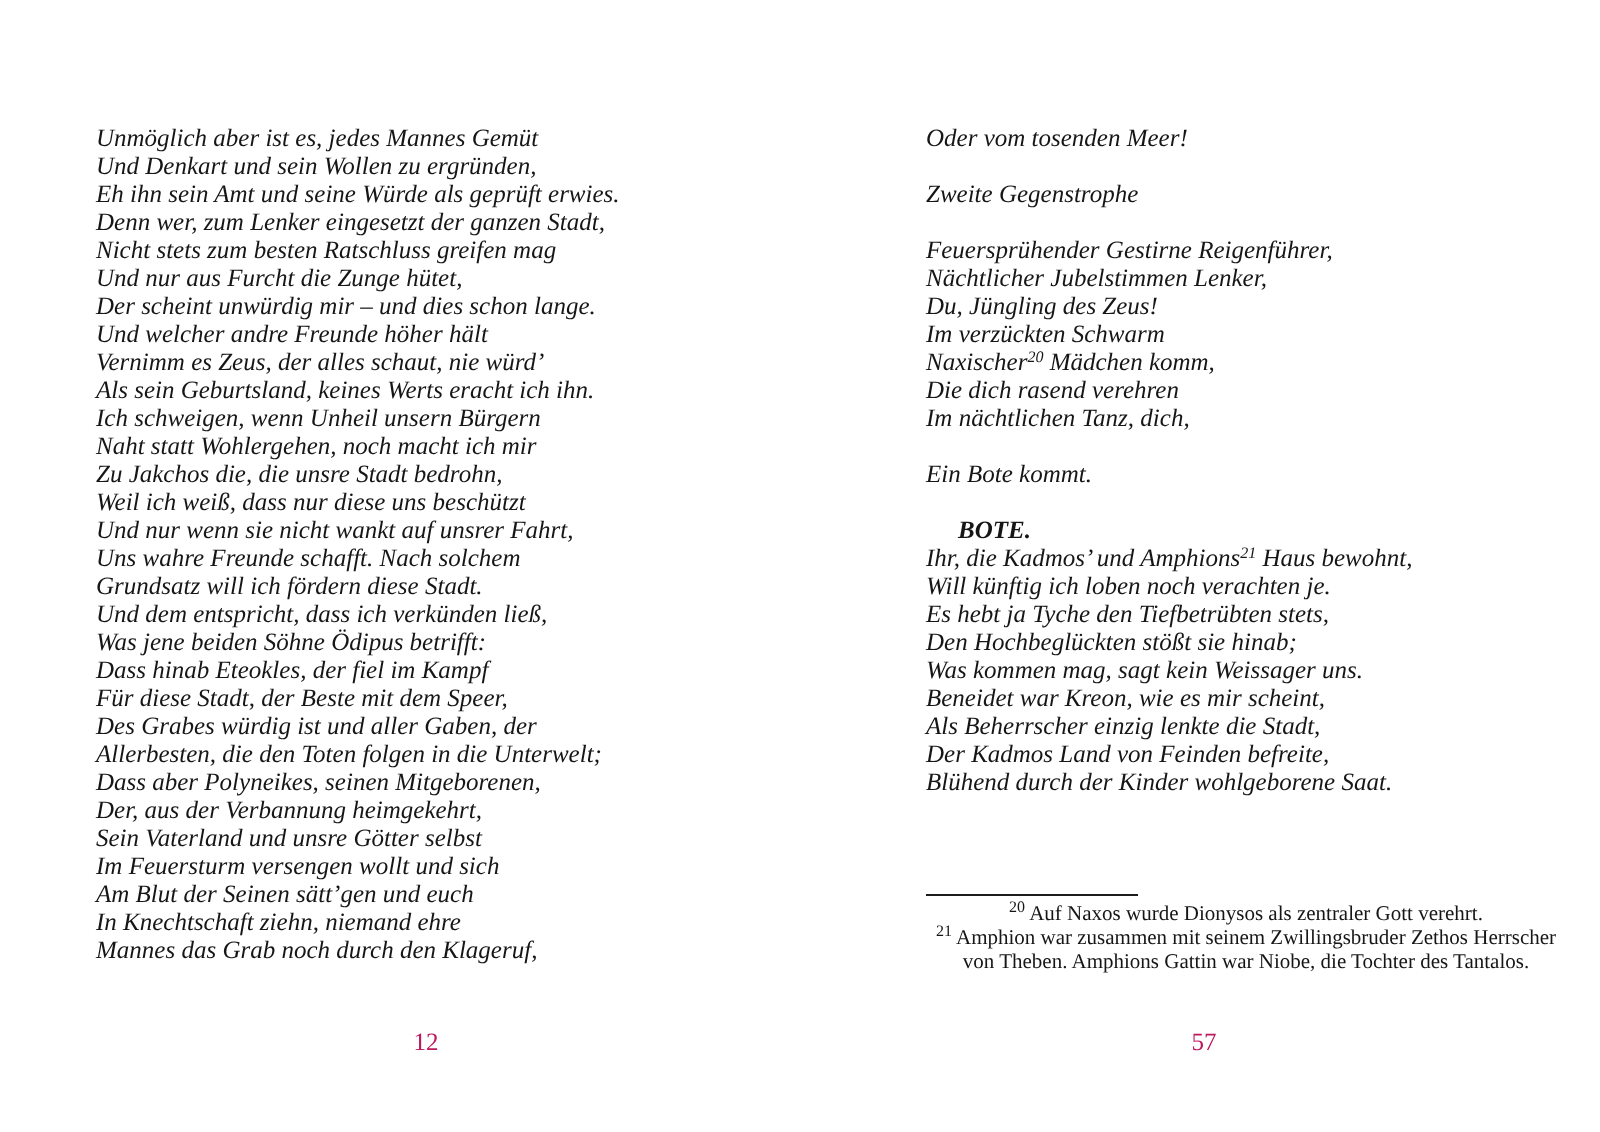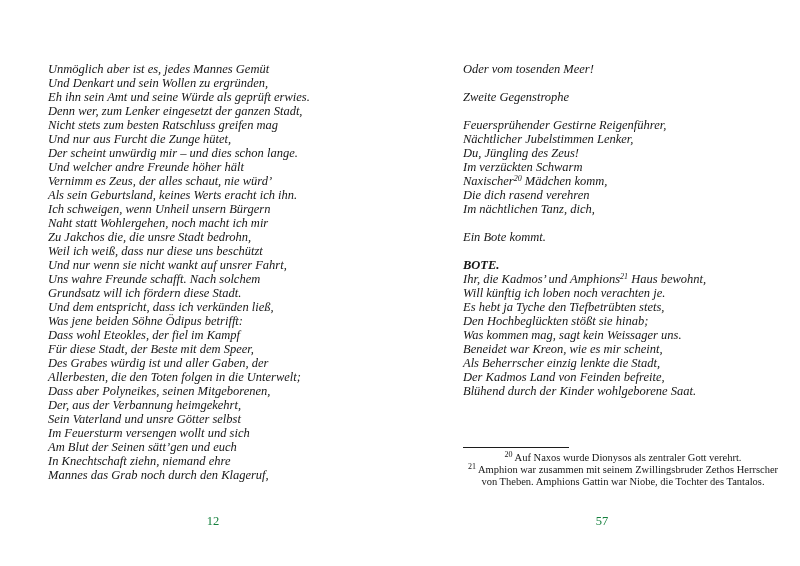--- a/index.html
+++ b/index.html
@@ -34,21 +34,21 @@
     left: 463px;
     top: 62px;
     width: 332px;
   }
   .line {
     min-height: 14px;
     white-space: nowrap;
     font-style: italic;
   }
   .line.italic { font-style: italic; }
-  .line.bold   { font-weight: bold; }
+  .line.bold   { font-weight: bold; margin-left: 16px; }
   sup.fn-ref {
     font-size: 8px;
     line-height: 0;
     vertical-align: baseline;
     position: relative;
     top: -4.5px;
   }
   #footnote-block {
     position: absolute;
     left: 463px;
@@ -65,21 +65,21 @@
   }
   .footnote {
     margin: 0;
     text-align: center;
   }
   .page-number {
     position: absolute;
     top: 514px;
     font-size: 12.5px;
     transform: translateX(-50%);
-    color: #15803d;
+    color: #be185d;
   }
   #left-page-number  { left: 213px; }
   #right-page-number { left: 602px; }
 </style>
 </head>
 <body>
 
 <div id="spread">
 
   <div id="left-col" class="text-col">
@@ -95,21 +95,21 @@
       <div class="line">Als sein Geburtsland, keines Werts eracht ich ihn.</div>
       <div class="line">Ich schweigen, wenn Unheil unsern Bürgern</div>
       <div class="line">Naht statt Wohlergehen, noch macht ich mir</div>
       <div class="line">Zu Jakchos die, die unsre Stadt bedrohn,</div>
       <div class="line">Weil ich weiß, dass nur diese uns beschützt</div>
       <div class="line">Und nur wenn sie nicht wankt auf unsrer Fahrt,</div>
       <div class="line">Uns wahre Freunde schafft. Nach solchem</div>
       <div class="line">Grundsatz will ich fördern diese Stadt.</div>
       <div class="line">Und dem entspricht, dass ich verkünden ließ,</div>
       <div class="line">Was jene beiden Söhne Ödipus betrifft:</div>
-      <div class="line">Dass wohl Eteokles, der fiel im Kampf</div>
+      <div class="line">Dass hinab Eteokles, der fiel im Kampf</div>
       <div class="line">Für diese Stadt, der Beste mit dem Speer,</div>
       <div class="line">Des Grabes würdig ist und aller Gaben, der</div>
       <div class="line">Allerbesten, die den Toten folgen in die Unterwelt;</div>
       <div class="line">Dass aber Polyneikes, seinen Mitgeborenen,</div>
       <div class="line">Der, aus der Verbannung heimgekehrt,</div>
       <div class="line">Sein Vaterland und unsre Götter selbst</div>
       <div class="line">Im Feuersturm versengen wollt und sich</div>
       <div class="line">Am Blut der Seinen sätt’gen und euch</div>
       <div class="line">In Knechtschaft ziehn, niemand ehre</div>
       <div class="line">Mannes das Grab noch durch den Klageruf,</div>

